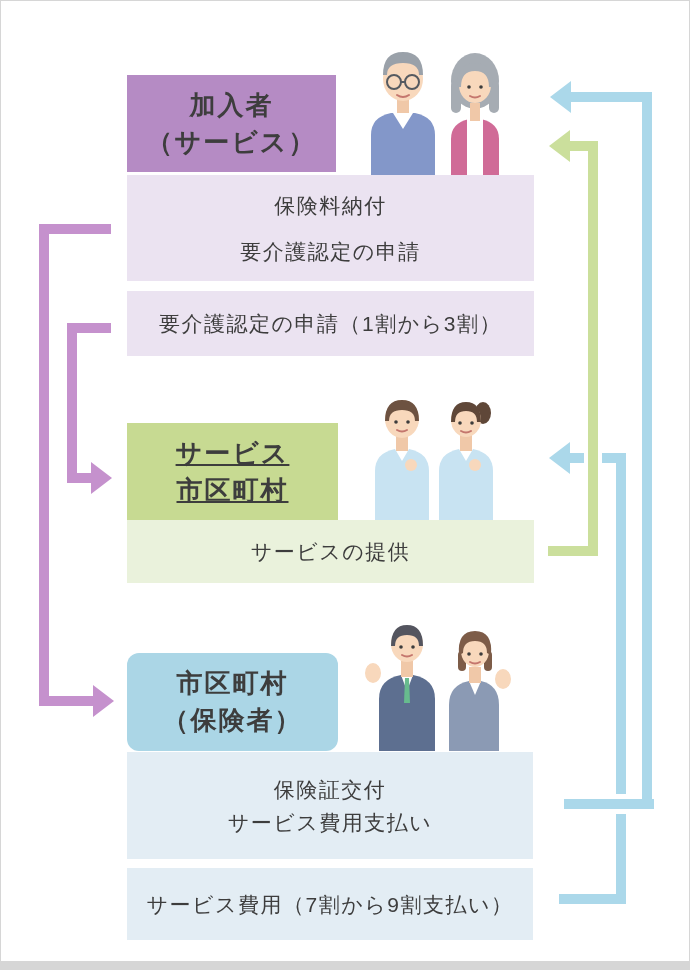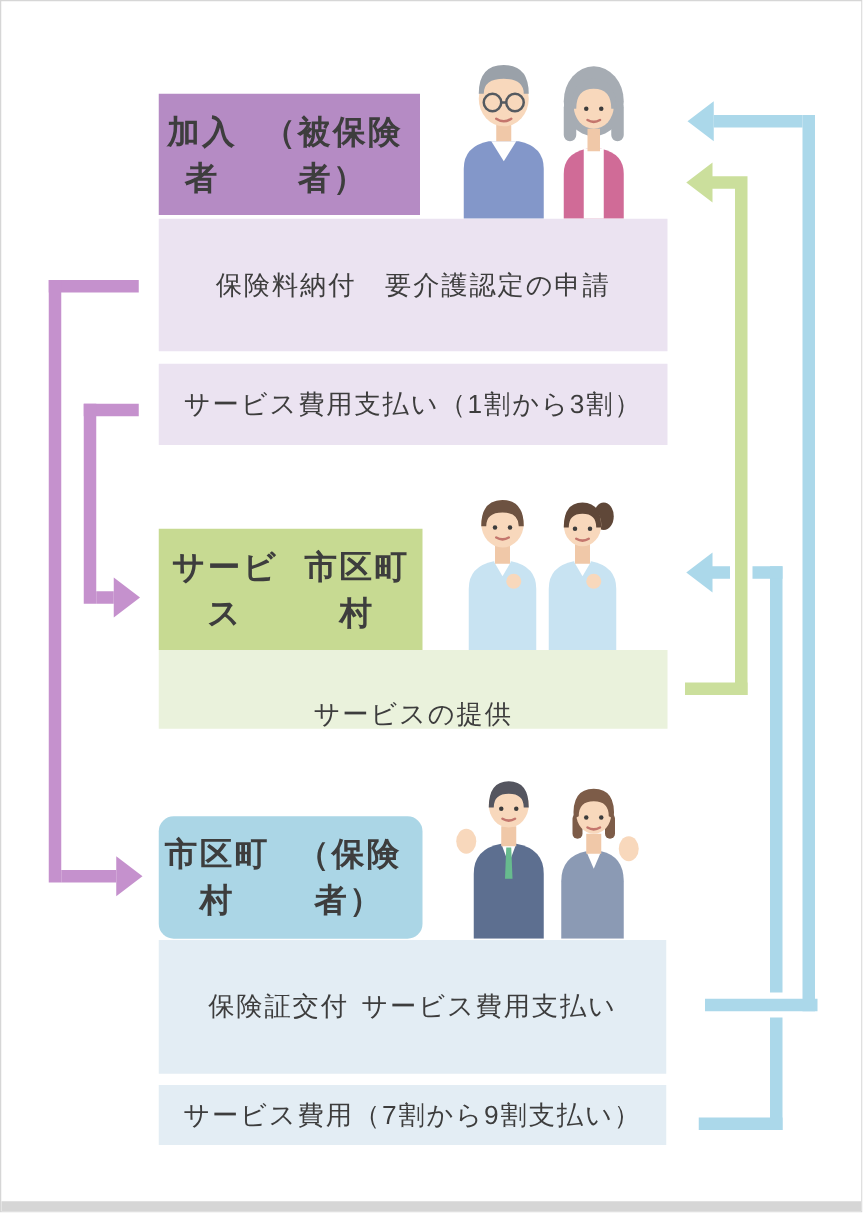--- a/index.html
+++ b/index.html
@@ -7,33 +7,33 @@
     position:relative;
     width:688px;height:968px;
     border:1px solid var(--page-border,#d6d6d6);
     background:#ffffff;
     font-family:"Liberation Sans","DejaVu Sans",sans-serif;
     overflow:hidden;
   }
   .bottom-edge{position:absolute;left:0;right:0;top:960px;height:8px;background:var(--page-border,#d6d6d6);}
   
   .hbox{
-    position:absolute;display:flex;align-items:center;justify-content:center;
+    position:absolute;display:flex;flex-direction:column;align-items:center;justify-content:center;
     font-weight:700;font-size:26px;letter-spacing:2px;line-height:37px;color:var(--text,#3d3d3d);
     text-align:center;
   }
   .cbox{
-    position:absolute;display:flex;flex-direction:row;align-items:center;justify-content:center;
+    position:absolute;display:flex;flex-direction:column;align-items:center;justify-content:center;
     font-weight:500;font-size:21px;letter-spacing:1.5px;color:var(--text,#3d3d3d);text-align:center;
   }
   .cbox .line{line-height:23px;}
   .bg-insured-h{background:var(--insured-header-bg,#b58bc4);}
   .bg-insured-c{background:var(--insured-box-bg,#ebe3f1);}
-  .bg-provider-h{background:var(--provider-header-bg,#c7da92);}
-  .bg-provider-c{background:var(--provider-box-bg,#eaf2dc);align-items:flex-end;}
+  .bg-provider-h{background:var(--provider-header-bg,#c7da92);text-decoration:underline;}
+  .bg-provider-c{background:var(--provider-box-bg,#eaf2dc);}
   .bg-muni-h{background:var(--municipality-header-bg,#abd6e6);border-radius:12px;}
   .bg-muni-c{background:var(--municipality-box-bg,#e3edf4);}
   
   .arrow .seg{position:absolute;background:currentColor;}
   .arrow .head{position:absolute;width:0;height:0;border-top:16px solid transparent;border-bottom:16px solid transparent;}
   .arrow .head.left{border-right:21px solid currentColor;}
   .arrow .head.right{border-left:21px solid currentColor;}
   .c-purple{color:var(--arrow-purple,#c591cd);}
   .c-green{color:var(--arrow-green,#cbdf9c);}
   .c-blue{color:var(--arrow-blue,#abd8ea);}
@@ -76,21 +76,21 @@
     <div class="seg" style="left:558px;top:893px;width:67px;height:10px"></div>
     <div class="seg" style="left:615px;top:452px;width:10px;height:341px"></div>
     <div class="seg" style="left:615px;top:813px;width:10px;height:90px"></div>
     <div class="seg" style="left:568px;top:452px;width:15px;height:10px"></div>
     <div class="seg" style="left:601px;top:452px;width:24px;height:10px"></div>
     <div class="head left" style="left:548px;top:441px"></div>
   </div>
 
   <div class="hbox bg-insured-h" style="left:126px;top:74px;width:209px;height:97px">
     <div class="line">加入者</div>
-    <div class="line">（被保険者）</div>
+    <div class="line">（サービス）</div>
   </div>
 
   <svg class="illus" style="left:352px;top:38px" width="165" height="136" viewBox="0 0 165 136">
     <path d="M18,136 V96 Q18,78 38,74 H62 Q82,78 82,96 V136 Z" fill="#8397c9"></path>
     <polygon points="40,74 60,74 50,90" fill="#ffffff"></polygon>
     <rect x="44" y="58" width="12" height="16" fill="#f0c8a8"></rect>
     <ellipse cx="50" cy="40" rx="20" ry="22" fill="#f8d8bc"></ellipse>
     <path d="M30,36 Q30,13 50,13 Q70,13 70,36 L66,36 Q66,24 50,24 Q34,24 34,36 Z" fill="#9aa1a9"></path>
     <circle cx="41" cy="43" r="7" fill="none" stroke="#555a60" stroke-width="2"></circle>
     <circle cx="59" cy="43" r="7" fill="none" stroke="#555a60" stroke-width="2"></circle>
@@ -108,21 +108,21 @@
     <circle cx="128" cy="48" r="1.8" fill="#3c3c3c"></circle>
     <path d="M117,57 Q122,60 127,57" stroke="#c4766d" stroke-width="2" fill="none" stroke-linecap="round"></path>
   </svg>
 
   <div class="cbox bg-insured-c" style="left:126px;top:174px;width:407px;height:106px;gap:23px">
     <div class="line">保険料納付</div>
     <div class="line">要介護認定の申請</div>
   </div>
 
   <div class="cbox bg-insured-c" style="left:126px;top:290px;width:407px;height:65px">
-    <div class="line">サービス費用支払い（1割から3割）</div>
+    <div class="line">要介護認定の申請（1割から3割）</div>
   </div>
 
   <div class="hbox bg-provider-h" style="left:126px;top:422px;width:211px;height:97px">
     <div class="line">サービス</div>
     <div class="line">市区町村</div>
   </div>
 
   <svg class="illus" style="left:362px;top:390px" width="140" height="129" viewBox="0 0 140 129">
     <path d="M12,129 V80 Q12,62 32,58 H46 Q66,62 66,80 V129 Z" fill="#c8e3f2"></path>
     <polygon points="32,58 46,58 39,70" fill="#ffffff"></polygon>
@@ -176,18 +176,18 @@
     <circle cx="118" cy="37" r="1.8" fill="#3c3c3c"></circle>
       <circle cx="130" cy="37" r="1.8" fill="#3c3c3c"></circle>
     <path d="M119,45 Q124,48 129,45" stroke="#c4766d" stroke-width="2" fill="none" stroke-linecap="round"></path>
   </svg>
 
   <div class="cbox bg-muni-c" style="left:126px;top:751px;width:406px;height:107px;gap:10px">
     <div class="line">保険証交付</div>
     <div class="line">サービス費用支払い</div>
   </div>
 
-  <div class="cbox bg-muni-c" style="left:126px;top:867px;width:406px;height:48px">
+  <div class="cbox bg-muni-c" style="left:126px;top:867px;width:406px;height:72px">
     <div class="line">サービス費用（7割から9割支払い）</div>
   </div>
 
   <div class="bottom-edge"></div>
 </div>
 
 </body></html>

